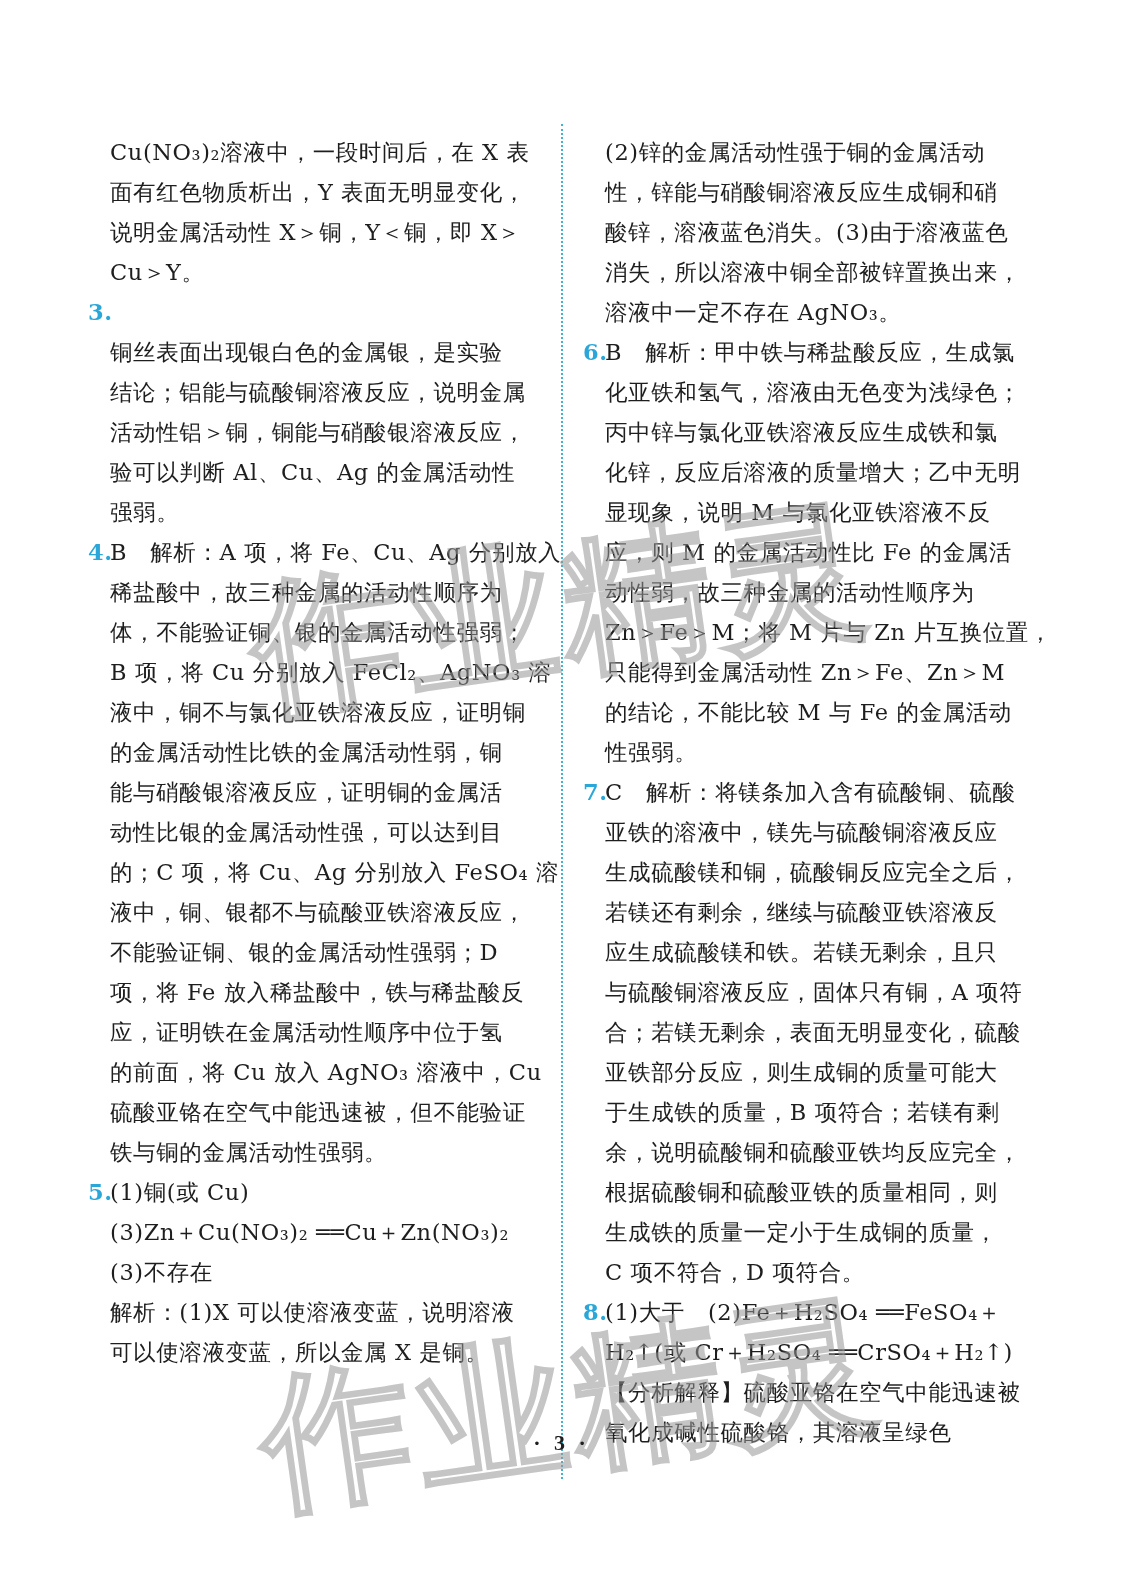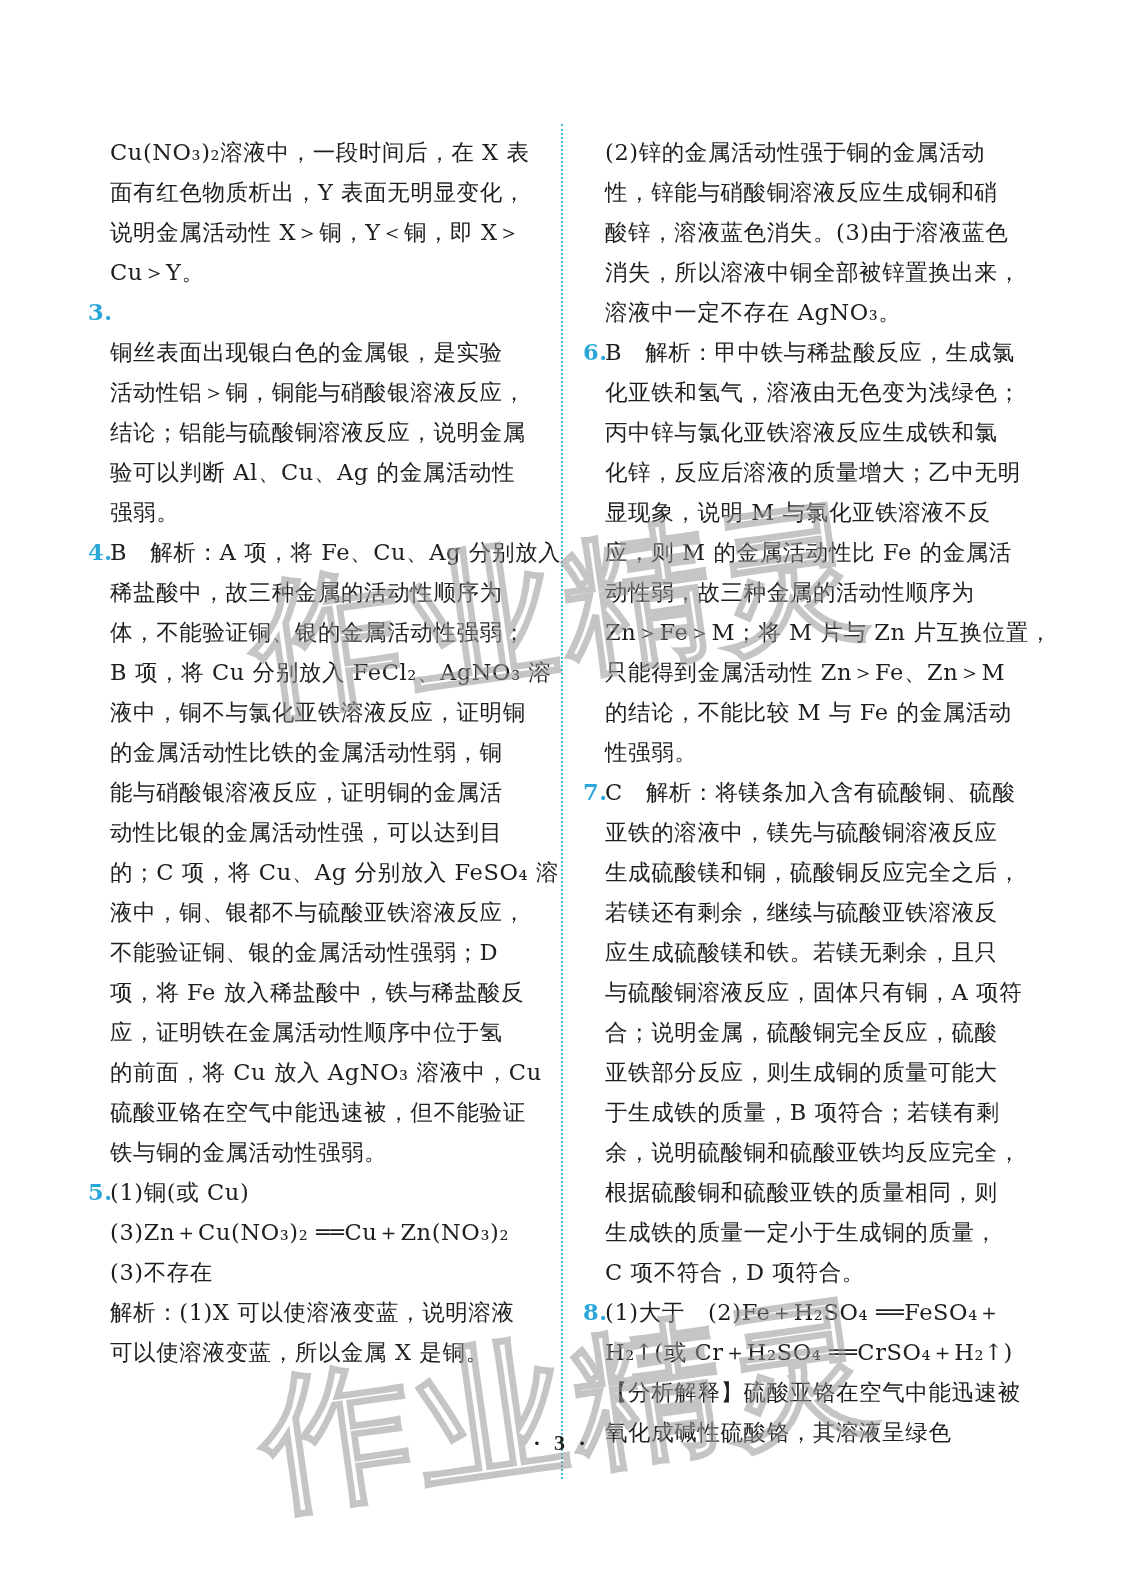--- a/index.html
+++ b/index.html
@@ -28,22 +28,22 @@
 
 <div>
 
   <div class="col left" id="leftcol">
       <div class="line"><span>Cu(NO₃)₂溶液中，一段时间后，在 X 表</span></div>
       <div class="line"><span>面有红色物质析出，Y 表面无明显变化，</span></div>
       <div class="line"><span>说明金属活动性 X＞铜，Y＜铜，即 X＞</span></div>
       <div class="line"><span>Cu＞Y。</span></div>
       <div class="line"><span class="qnum">3.</span></div>
       <div class="line"><span>铜丝表面出现银白色的金属银，是实验</span></div>
+      <div class="line"><span>结论；铝能与硫酸铜溶液反应，说明金属</span></div>
       <div class="line"><span>活动性铝＞铜，铜能与硝酸银溶液反应，</span></div>
-      <div class="line"><span>结论；铝能与硫酸铜溶液反应，说明金属</span></div>
       <div class="line"><span>验可以判断 Al、Cu、Ag 的金属活动性</span></div>
       <div class="line"><span>强弱。</span></div>
       <div class="line"><span class="qnum">4.</span><span>B　解析：A 项，将 Fe、Cu、Ag 分别放入</span></div>
       <div class="line"><span>稀盐酸中，故三种金属的活动性顺序为</span></div>
       <div class="line"><span>体，不能验证铜、银的金属活动性强弱；</span></div>
       <div class="line"><span>B 项，将 Cu 分别放入 FeCl₂、AgNO₃ 溶</span></div>
       <div class="line"><span>液中，铜不与氯化亚铁溶液反应，证明铜</span></div>
       <div class="line"><span>的金属活动性比铁的金属活动性弱，铜</span></div>
       <div class="line"><span>能与硝酸银溶液反应，证明铜的金属活</span></div>
       <div class="line"><span>动性比银的金属活动性强，可以达到目</span></div>
@@ -80,21 +80,21 @@
       <div class="line"><span>Zn＞Fe＞M；将 M 片与 Zn 片互换位置，</span></div>
       <div class="line"><span>只能得到金属活动性 Zn＞Fe、Zn＞M</span></div>
       <div class="line"><span>的结论，不能比较 M 与 Fe 的金属活动</span></div>
       <div class="line"><span>性强弱。</span></div>
       <div class="line"><span class="qnum">7.</span><span>C　解析：将镁条加入含有硫酸铜、硫酸</span></div>
       <div class="line"><span>亚铁的溶液中，镁先与硫酸铜溶液反应</span></div>
       <div class="line"><span>生成硫酸镁和铜，硫酸铜反应完全之后，</span></div>
       <div class="line"><span>若镁还有剩余，继续与硫酸亚铁溶液反</span></div>
       <div class="line"><span>应生成硫酸镁和铁。若镁无剩余，且只</span></div>
       <div class="line"><span>与硫酸铜溶液反应，固体只有铜，A 项符</span></div>
-      <div class="line"><span>合；说明金属，硫酸铜完全反应，硫酸</span></div>
+      <div class="line"><span>合；若镁无剩余，表面无明显变化，硫酸</span></div>
       <div class="line"><span>亚铁部分反应，则生成铜的质量可能大</span></div>
       <div class="line"><span>于生成铁的质量，B 项符合；若镁有剩</span></div>
       <div class="line"><span>余，说明硫酸铜和硫酸亚铁均反应完全，</span></div>
       <div class="line"><span>根据硫酸铜和硫酸亚铁的质量相同，则</span></div>
       <div class="line"><span>生成铁的质量一定小于生成铜的质量，</span></div>
       <div class="line"><span>C 项不符合，D 项符合。</span></div>
       <div class="line"><span class="qnum">8.</span><span>(1)大于　(2)Fe＋H₂SO₄ ══FeSO₄＋</span></div>
       <div class="line"><span>H₂↑(或 Cr＋H₂SO₄ ══CrSO₄＋H₂↑)</span></div>
       <div class="line"><span>【分析解释】硫酸亚铬在空气中能迅速被</span></div>
       <div class="line"><span>氧化成碱性硫酸铬，其溶液呈绿色</span></div>

